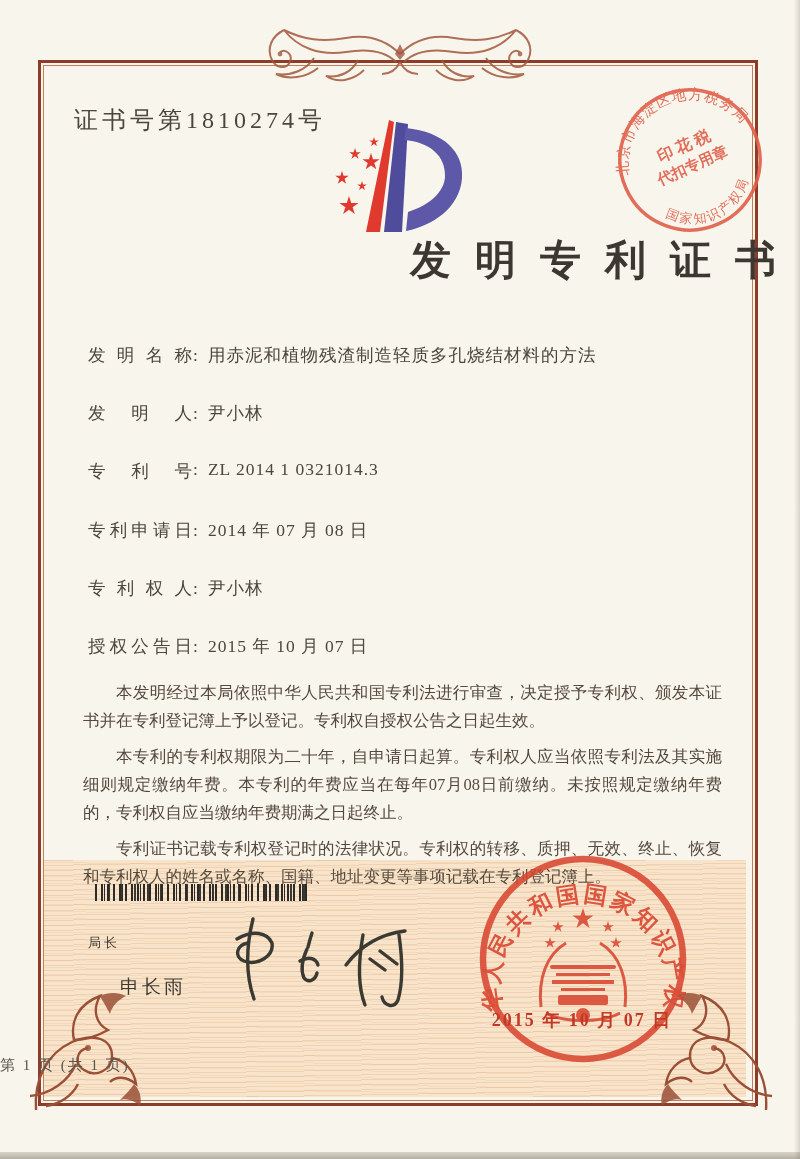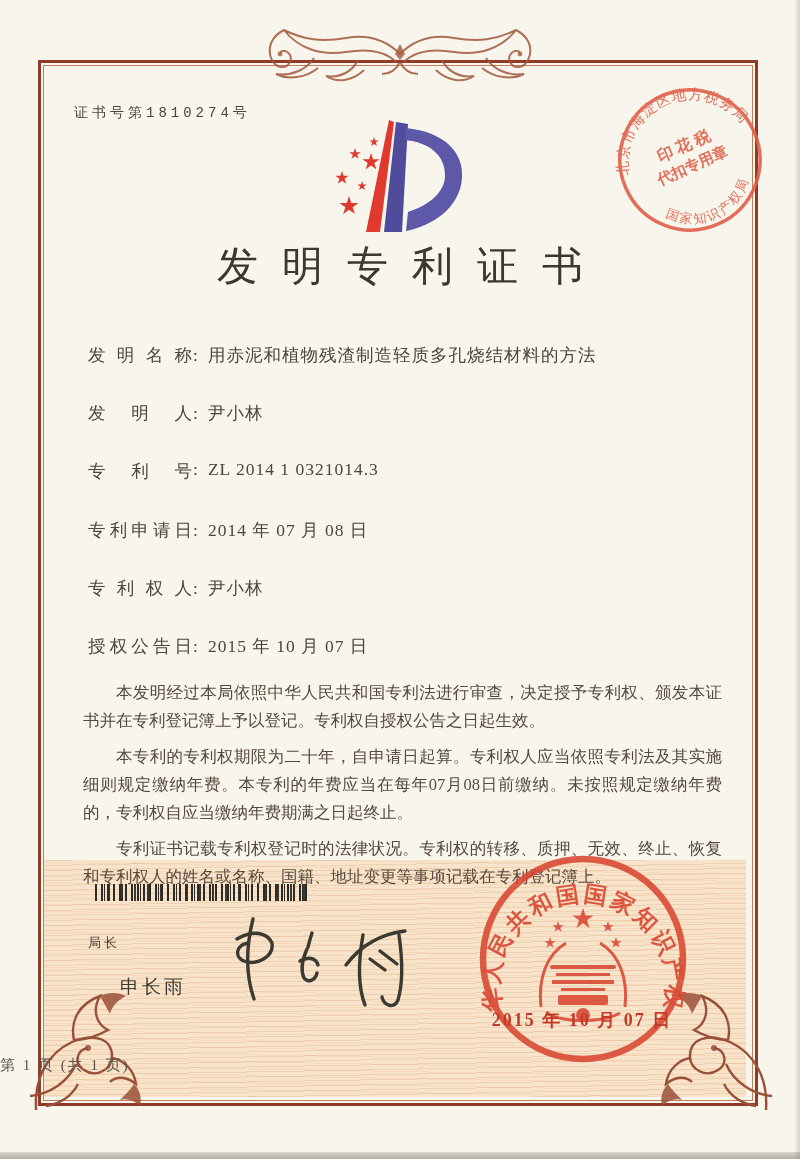--- a/index.html
+++ b/index.html
@@ -16,23 +16,23 @@
   .frame-inner{position:absolute;inset:2px;border:1px solid #c08059;}
 
   
   .band{position:absolute;left:44px;top:860px;width:702px;height:237px;z-index:1;
     background:
       repeating-linear-gradient(179deg, rgba(210,140,85,.22) 0 1px, rgba(0,0,0,0) 1px 5px),
       repeating-linear-gradient(181deg, rgba(225,160,105,.16) 0 1px, rgba(0,0,0,0) 1px 7px),
       #f8e4cb;}
 
   
-  .cert-no{position:absolute;left:74px;top:104px;font-size:14px;letter-spacing:4px;color:#4c463e;z-index:5;font-family:Liberation Mono, monospace;}
-  .title{position:absolute;left:0;width:800px;top:239px;text-align:center;font-size:41px;
-    font-weight:400;color:#3c3831;letter-spacing:24px;text-indent:24px;z-index:5;}
+  .cert-no{position:absolute;left:74px;top:104px;font-size:24px;letter-spacing:4px;color:#4c463e;z-index:5;}
+  .title{position:absolute;left:0;width:800px;top:233px;text-align:right;font-size:41px;
+    font-weight:700;color:#3c3831;letter-spacing:24px;text-indent:24px;z-index:5;}
 
   .field{position:absolute;left:88px;width:640px;font-size:17.5px;color:#4c463d;z-index:5;white-space:nowrap;}
   .flabel{display:inline-block;width:104px;text-align:justify;text-align-last:justify;vertical-align:top;}
   .fcolon{display:inline-block;margin:0 10px 0 1px;}
   .fvalue{letter-spacing:1px;}
   .f1{top:343px}.f2{top:401px}.f3{top:459px}.f4{top:518px}.f5{top:576px}.f6{top:634px}
 
   .body-text{position:absolute;left:75px;top:671px;width:655px;font-size:16.5px;
     line-height:28px;color:#55493d;z-index:5;text-align:justify;}
   .body-text p{margin:8px;text-indent:2em;}

